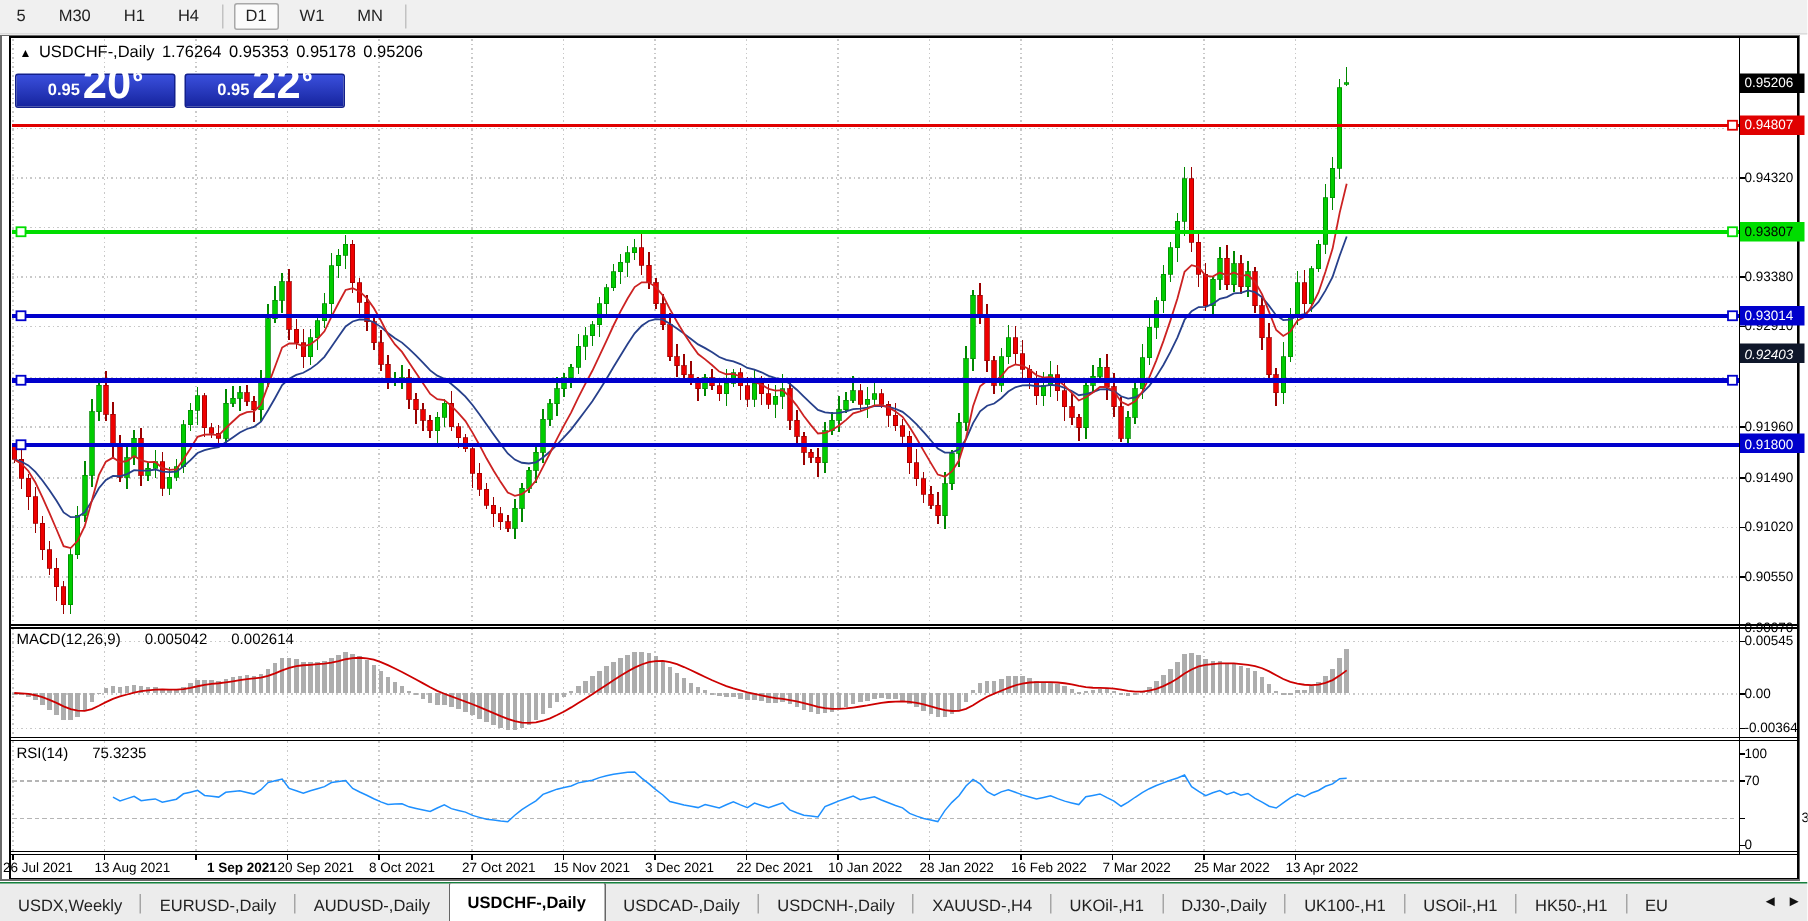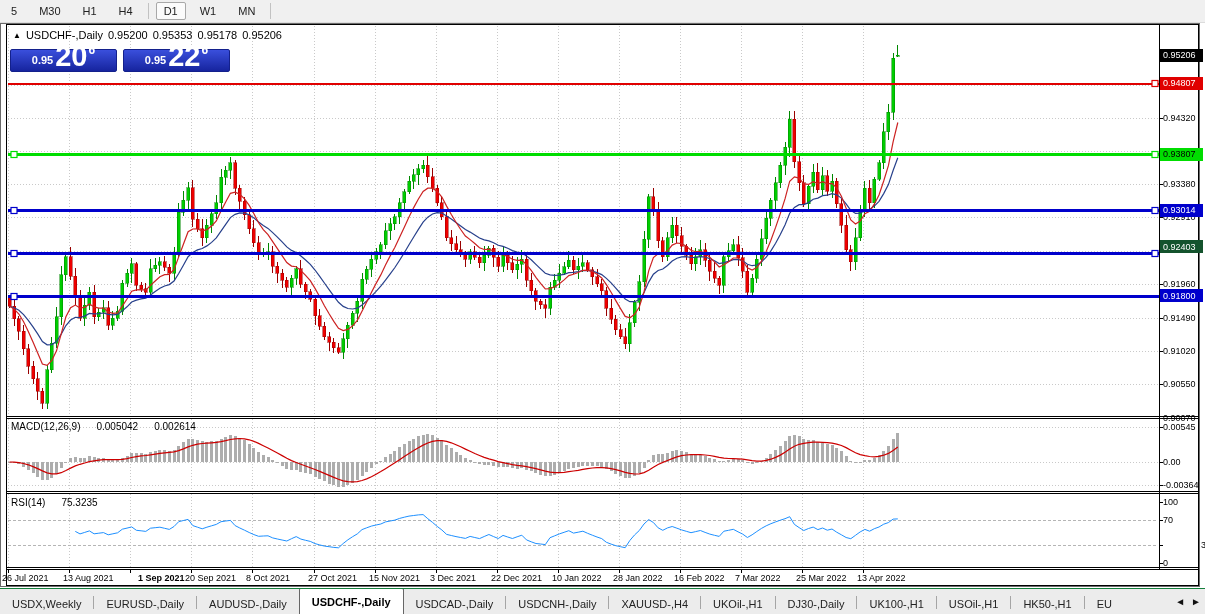--- a/index.html
+++ b/index.html
@@ -769,21 +769,21 @@
     <line x1="619.5" y1="570" x2="619.5" y2="573" stroke="#000" stroke-width="1" shape-rendering="crispEdges"></line>
     <line x1="680.5" y1="570" x2="680.5" y2="573" stroke="#000" stroke-width="1" shape-rendering="crispEdges"></line>
     <line x1="741.5" y1="570" x2="741.5" y2="573" stroke="#000" stroke-width="1" shape-rendering="crispEdges"></line>
     <line x1="802.5" y1="570" x2="802.5" y2="573" stroke="#000" stroke-width="1" shape-rendering="crispEdges"></line>
     <line x1="863.5" y1="570" x2="863.5" y2="573" stroke="#000" stroke-width="1" shape-rendering="crispEdges"></line>
   </svg>
 
 <div id="chart-title">
   <span class="arr">▲</span>
   <span>USDCHF-,Daily</span>
-  <span>0.95200</span>
+  <span>1.76264</span>
   <span>0.95353</span>
   <span>0.95178</span>
   <span>0.95206</span>
 </div>
 
 <div id="trade-panel">
   <div class="tp-row2">
     <div class="price-box">
       <span class="pb-prefix">0.95</span>
       <span class="pb-big">20</span>
@@ -820,21 +820,21 @@
     <div class="yax-label" style="top: 457px;">0.00</div>
     <div class="yax-label" style="top: 480.376px;">-0.00364</div>
     <div class="yax-label" style="top: 497px;">100</div>
     <div class="yax-label" style="top: 515.3px;">70</div>
     <div class="yax-label" style="top: 539.7px; padding-left: 38px;">30</div>
     <div class="yax-label" style="top: 558px;">0</div>
     <div class="yax-box" style="top: 48.7026px; background: rgb(0, 0, 0); color: rgb(255, 255, 255);">0.95206</div>
     <div class="yax-box" style="top: 76.88px; background: rgb(224, 0, 0); color: rgb(255, 255, 255);">0.94807</div>
     <div class="yax-box" style="top: 147.5px; background: rgb(0, 221, 0); color: rgb(0, 0, 0);">0.93807</div>
     <div class="yax-box" style="top: 203.502px; background: rgb(0, 0, 204); color: rgb(255, 255, 255);">0.93014</div>
-    <div class="yax-box" style="top: 240px; background: #14532d; color: rgb(255, 255, 255);">0.92403</div>
+    <div class="yax-box" style="top: 229px; background: #0f172a; color: rgb(255, 255, 255); font-style: italic;">0.92403</div>
     <div class="yax-box" style="top: 289.234px; background: rgb(0, 0, 204); color: rgb(255, 255, 255);">0.91800</div>
   </div>
 <div id="date-labels">
     <div class="date-label" style="left: 2px;">26 Jul 2021</div>
     <div class="date-label" style="left: 63px;">13 Aug 2021</div>
     <div class="date-label" style="left: 138px; font-weight: bold;">1 Sep 2021</div>
     <div class="date-label" style="left: 185px;">20 Sep 2021</div>
     <div class="date-label" style="left: 246px;">8 Oct 2021</div>
     <div class="date-label" style="left: 308px;">27 Oct 2021</div>
     <div class="date-label" style="left: 369px;">15 Nov 2021</div>

